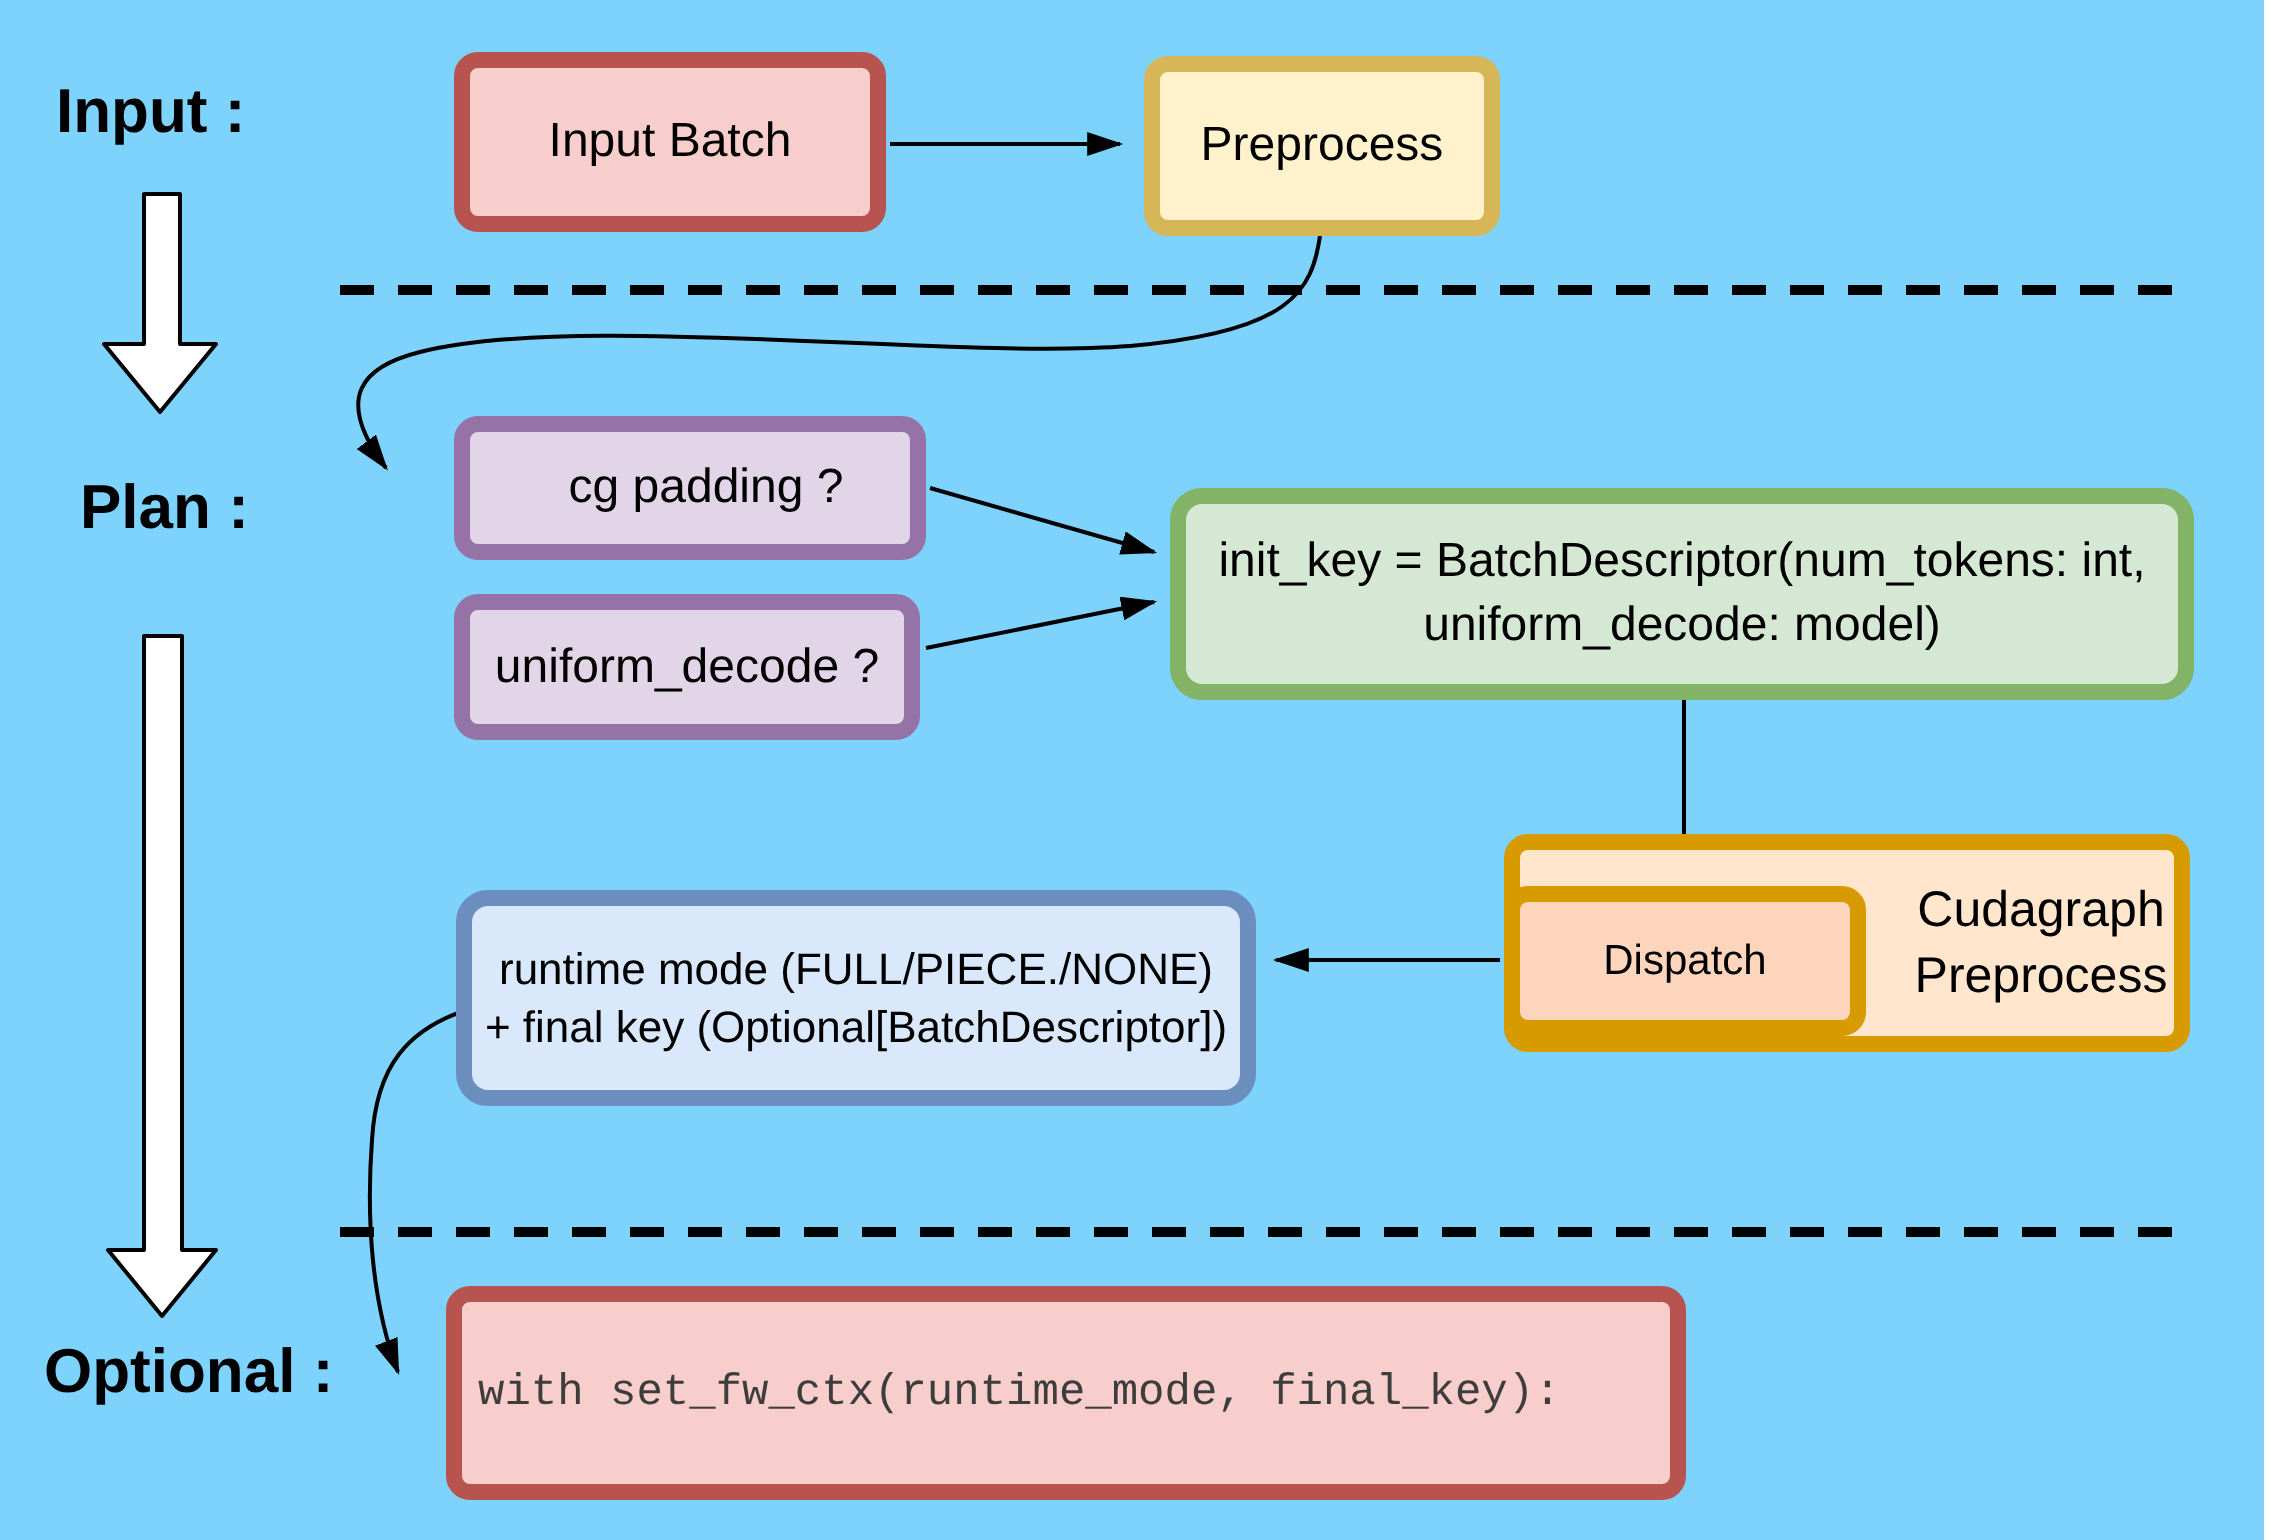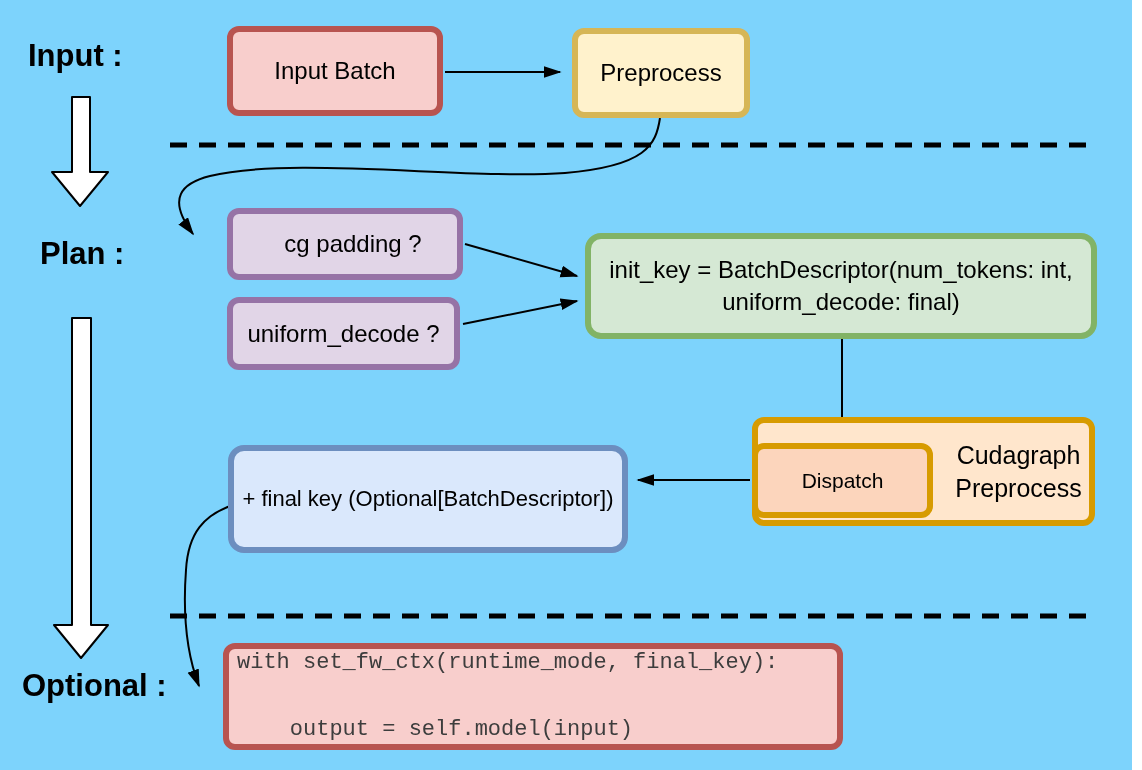--- a/index.html
+++ b/index.html
@@ -13,34 +13,34 @@
   }
   #connector-layer{position:absolute;left:0;top:0;width:1142px;height:770px;}
   .stage-label{
     position:absolute;
     font-size:31px;font-weight:bold;color:#000;
     white-space:nowrap;
   }
   .node{
     position:absolute;
     box-sizing:border-box;
-    border:6px solid #14532d;
+    border:8px solid #14532d;
     display:flex;flex-direction:column;
     align-items:center;justify-content:center;
     text-align:center;
     font-size:24px;line-height:1.32;
   }
   .r12{border-radius:12px;}
   .r16{border-radius:16px;}
   .node .line{white-space:nowrap;}
   #node-input-batch{left:227px;top:26px;width:216px;height:90px;}
   #node-preprocess{left:572px;top:28px;width:178px;height:90px;}
   #node-cg-padding{left:227px;top:208px;width:236px;height:72px;}
   #node-uniform-decode{left:227px;top:297px;width:233px;height:73px;}
-  #node-init-key{left:585px;top:233px;width:512px;height:106px;font-size:24px;}
+  #node-init-key{left:585px;top:244px;width:512px;height:106px;font-size:24px;}
   #node-cudagraph-dispatcher{left:752px;top:417px;width:343px;height:109px;justify-content:center;}
   #node-cudagraph-dispatcher .dispatcher-text{
     position:absolute;left:178px;top:0;width:165px;height:100%;
     display:flex;flex-direction:column;align-items:center;justify-content:center;
     font-size:25px;line-height:1.3;
   }
   #node-dispatch{left:752px;top:443px;width:181px;height:75px;font-size:21px;}
   #node-runtime-mode{left:228px;top:445px;width:400px;height:108px;font-size:22px;}
   #node-execute-code{
     left:223px;top:643px;width:620px;height:107px;
@@ -95,36 +95,36 @@
   <div class="node r12" id="node-cg-padding" style="background-color: rgb(225, 213, 231); border-color: rgb(150, 115, 166); padding-left: 16px;">
     <span class="line">cg padding ?</span>
   </div>
 
   <div class="node r12" id="node-uniform-decode" style="background-color: rgb(225, 213, 231); border-color: rgb(150, 115, 166);">
     <span class="line">uniform_decode ?</span>
   </div>
 
   <div class="node r16" id="node-init-key" style="background-color: rgb(213, 232, 212); border-color: rgb(130, 179, 102);">
     <span class="line">init_key = BatchDescriptor(num_tokens: int,</span>
-    <span class="line">uniform_decode: final)</span>
+    <span class="line">uniform_decode: model)</span>
   </div>
 
   <div class="node r12" id="node-cudagraph-dispatcher" style="background-color: rgb(255, 230, 204); border-color: rgb(215, 155, 0);">
     <div class="dispatcher-text">
       <span class="line">Cudagraph</span>
       <span class="line">Preprocess</span>
     </div>
   </div>
 
   <div class="node r12" id="node-dispatch" style="background-color: rgb(252, 213, 188); border-color: rgb(215, 155, 0);">
     <span class="line">Dispatch</span>
   </div>
 
   <div class="node r16" id="node-runtime-mode" style="background-color: rgb(218, 232, 252); border-color: rgb(108, 142, 191);">
+    <span class="line">runtime mode (FULL/PIECE./NONE)</span>
     <span class="line">+ final key (Optional[BatchDescriptor])</span>
   </div>
 
   <div class="node r12" id="node-execute-code" style="background-color: rgb(248, 206, 204); border-color: rgb(184, 84, 80); color: rgb(61, 61, 61); gap: 37px;">
     <span class="code-line">with set_fw_ctx(runtime_mode, final_key):</span>
-    <span class="code-line">    output = self.model(input)</span>
   </div>
 
 </div>
 
 </body></html>

